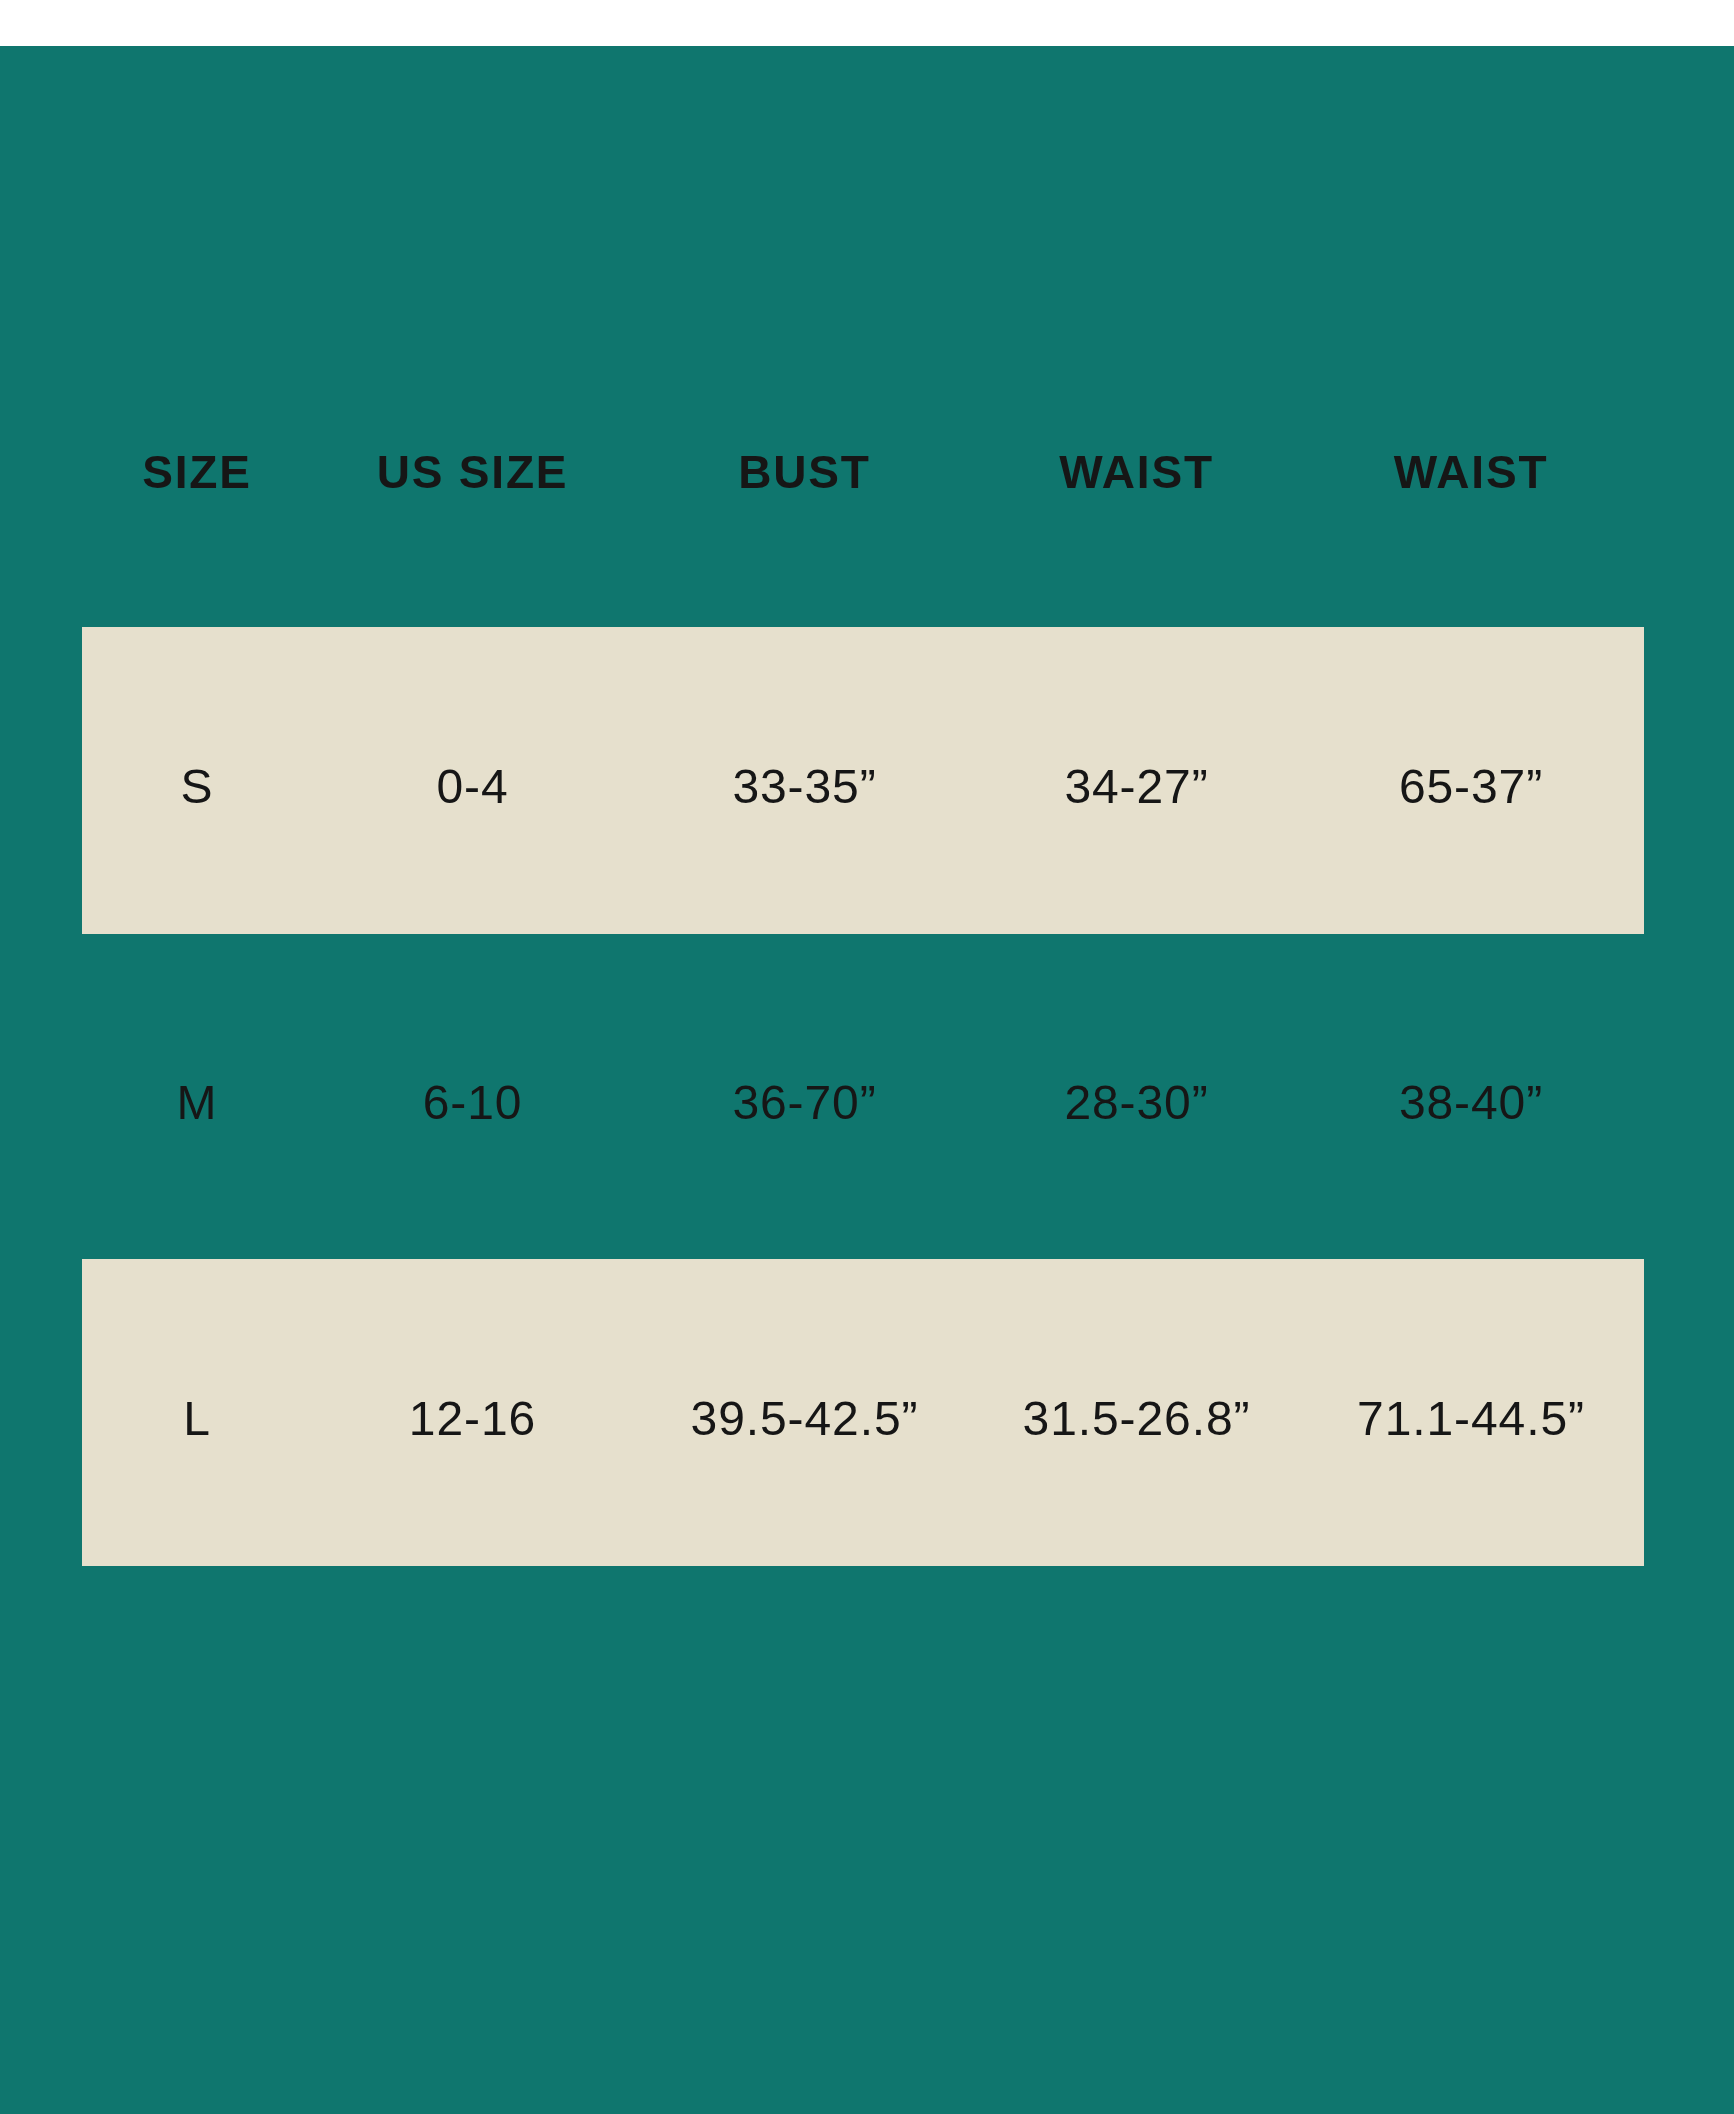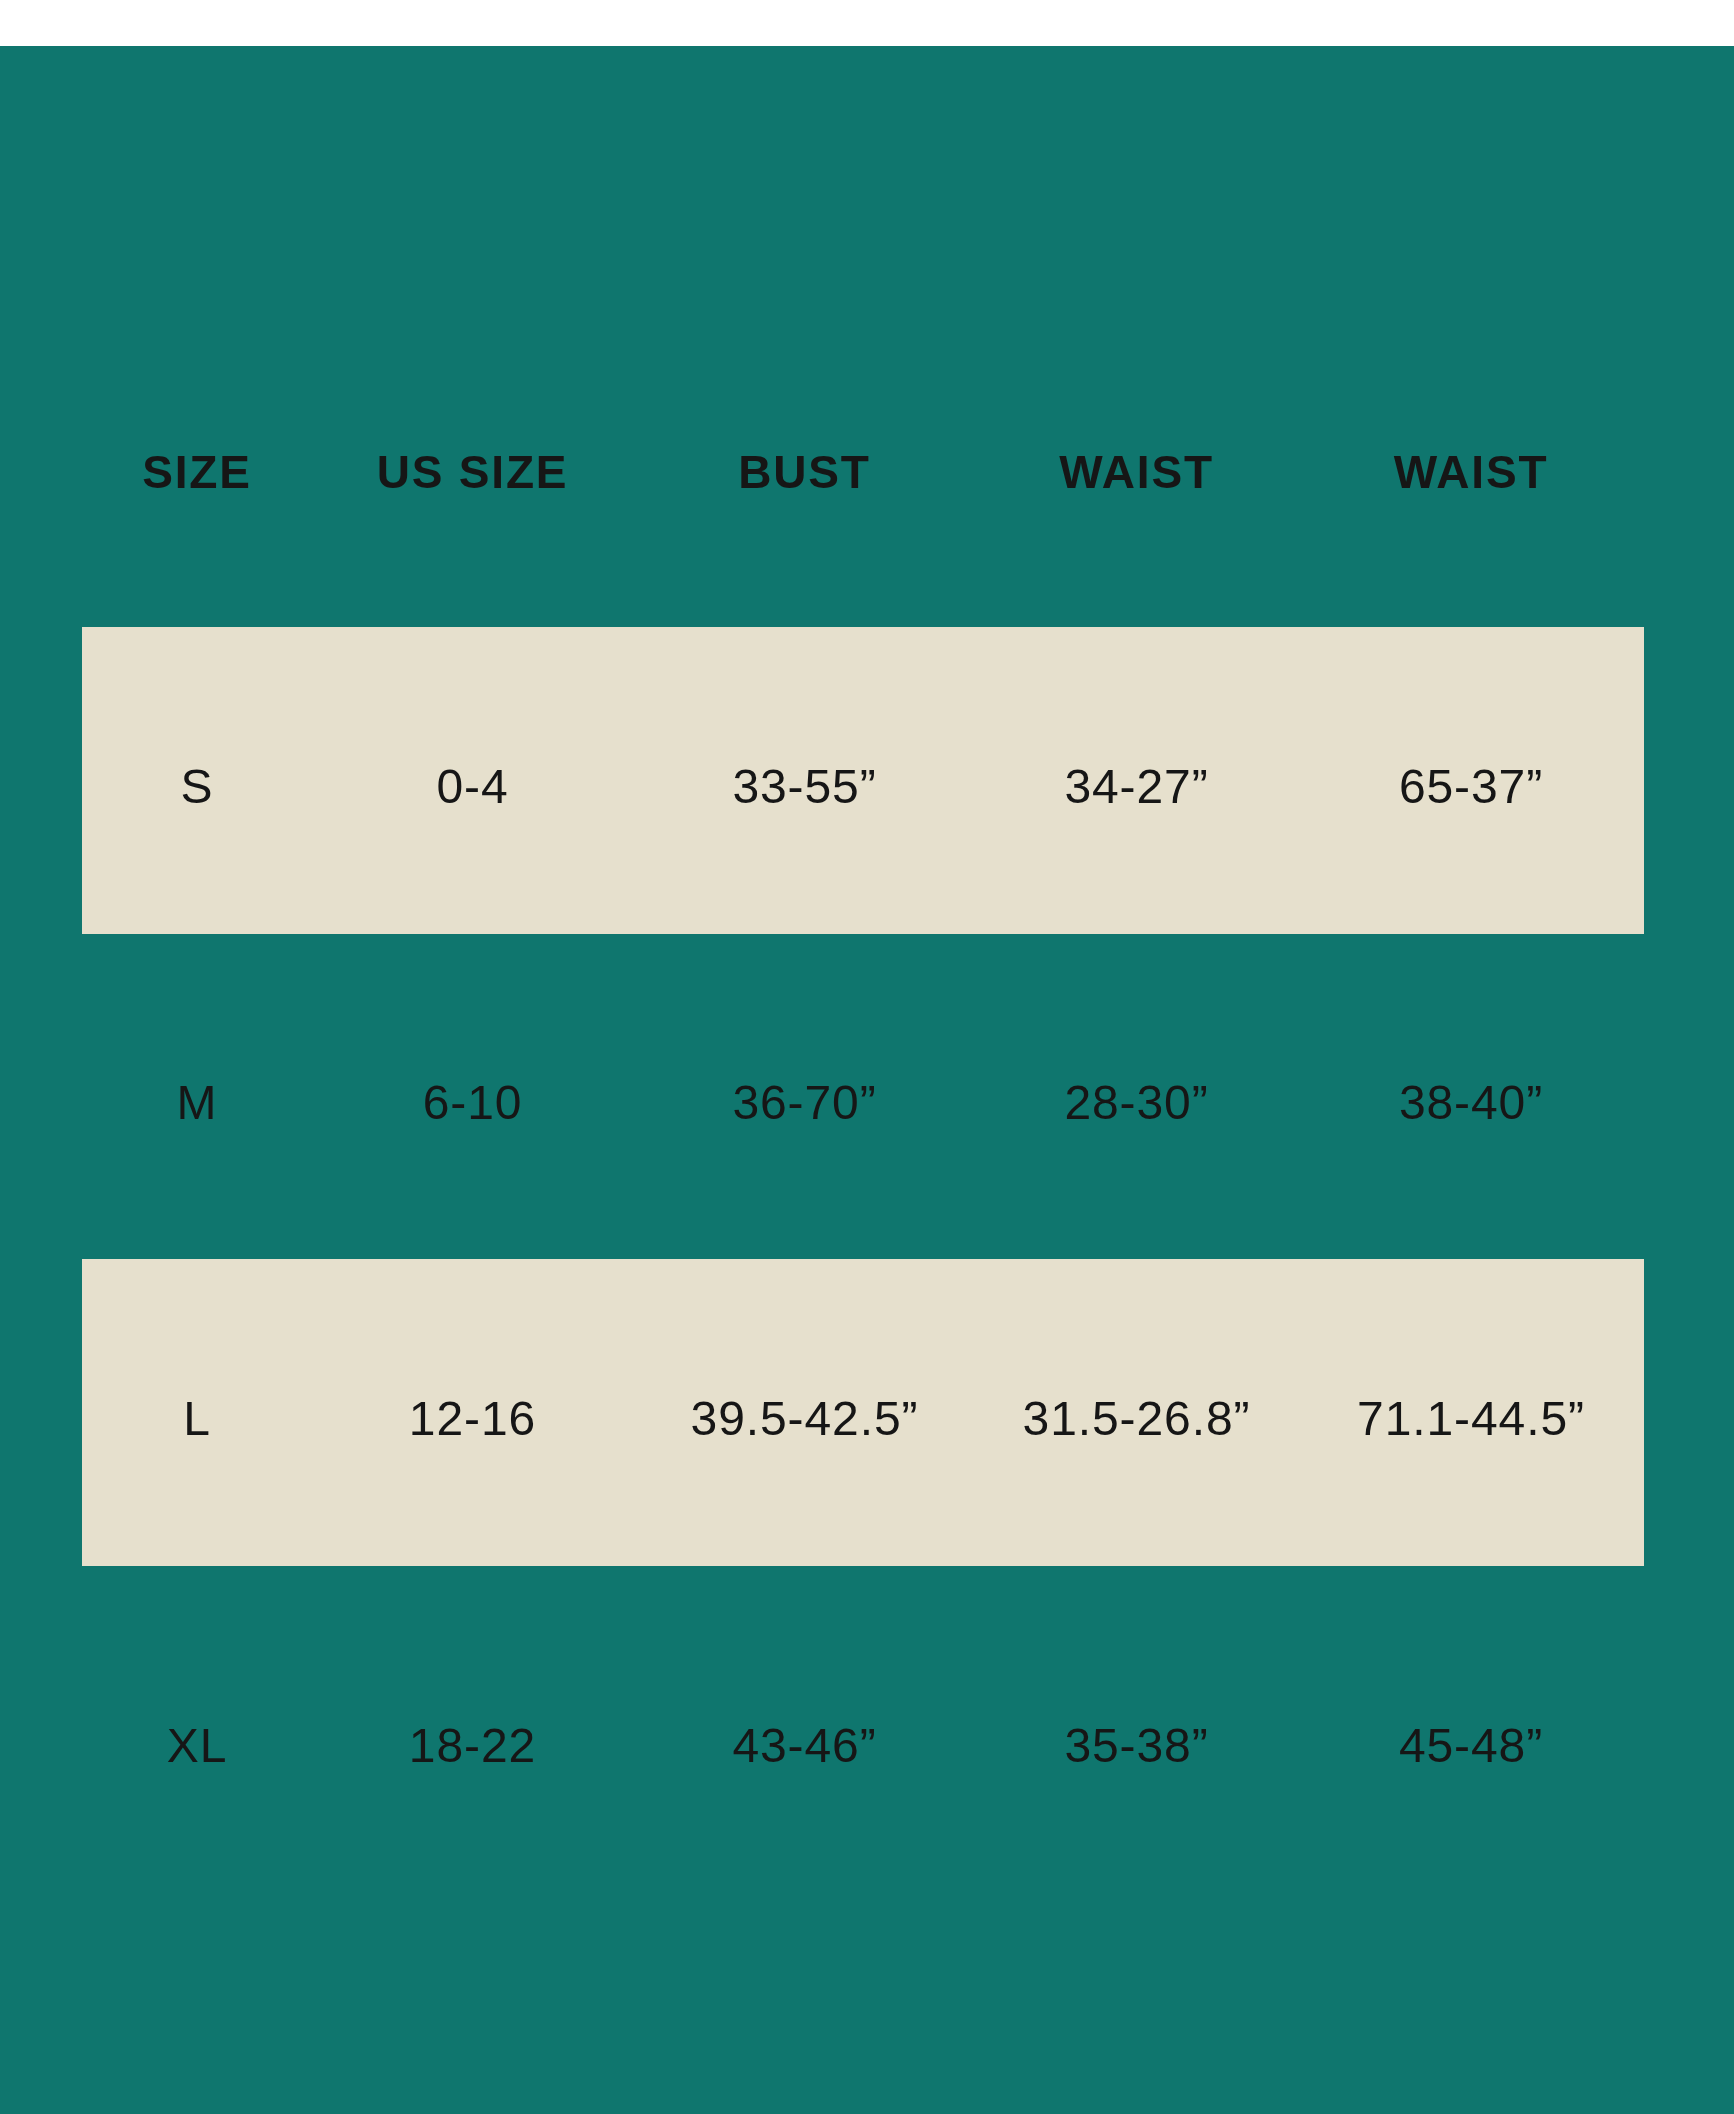--- a/index.html
+++ b/index.html
@@ -65,44 +65,37 @@
     <div class="cell">BUST</div>
     <div class="cell">WAIST</div>
     <div class="cell">WAIST</div>
   </div>
 
   <div class="rows">
 
     <div class="grid-row data-row r0" style="background: rgb(230, 224, 205);">
       <div class="cell">S</div>
       <div class="cell">0-4</div>
-      <div class="cell">33-55”</div>
+      <div class="cell">33-35”</div>
       <div class="cell">34-27”</div>
       <div class="cell">65-37”</div>
     </div>
 
     <div class="grid-row data-row r1">
       <div class="cell">M</div>
       <div class="cell">6-10</div>
       <div class="cell">36-70”</div>
       <div class="cell">28-30”</div>
       <div class="cell">38-40”</div>
     </div>
 
     <div class="grid-row data-row r2" style="background: rgb(230, 224, 205);">
       <div class="cell">L</div>
       <div class="cell">12-16</div>
       <div class="cell">39.5-42.5”</div>
       <div class="cell">31.5-26.8”</div>
       <div class="cell">71.1-44.5”</div>
     </div>
 
-    <div class="grid-row data-row r3">
-      <div class="cell">XL</div>
-      <div class="cell">18-22</div>
-      <div class="cell">43-46”</div>
-      <div class="cell">35-38”</div>
-      <div class="cell">45-48”</div>
-    </div>
 
   </div>
 </div>
 
 
 </body></html>

